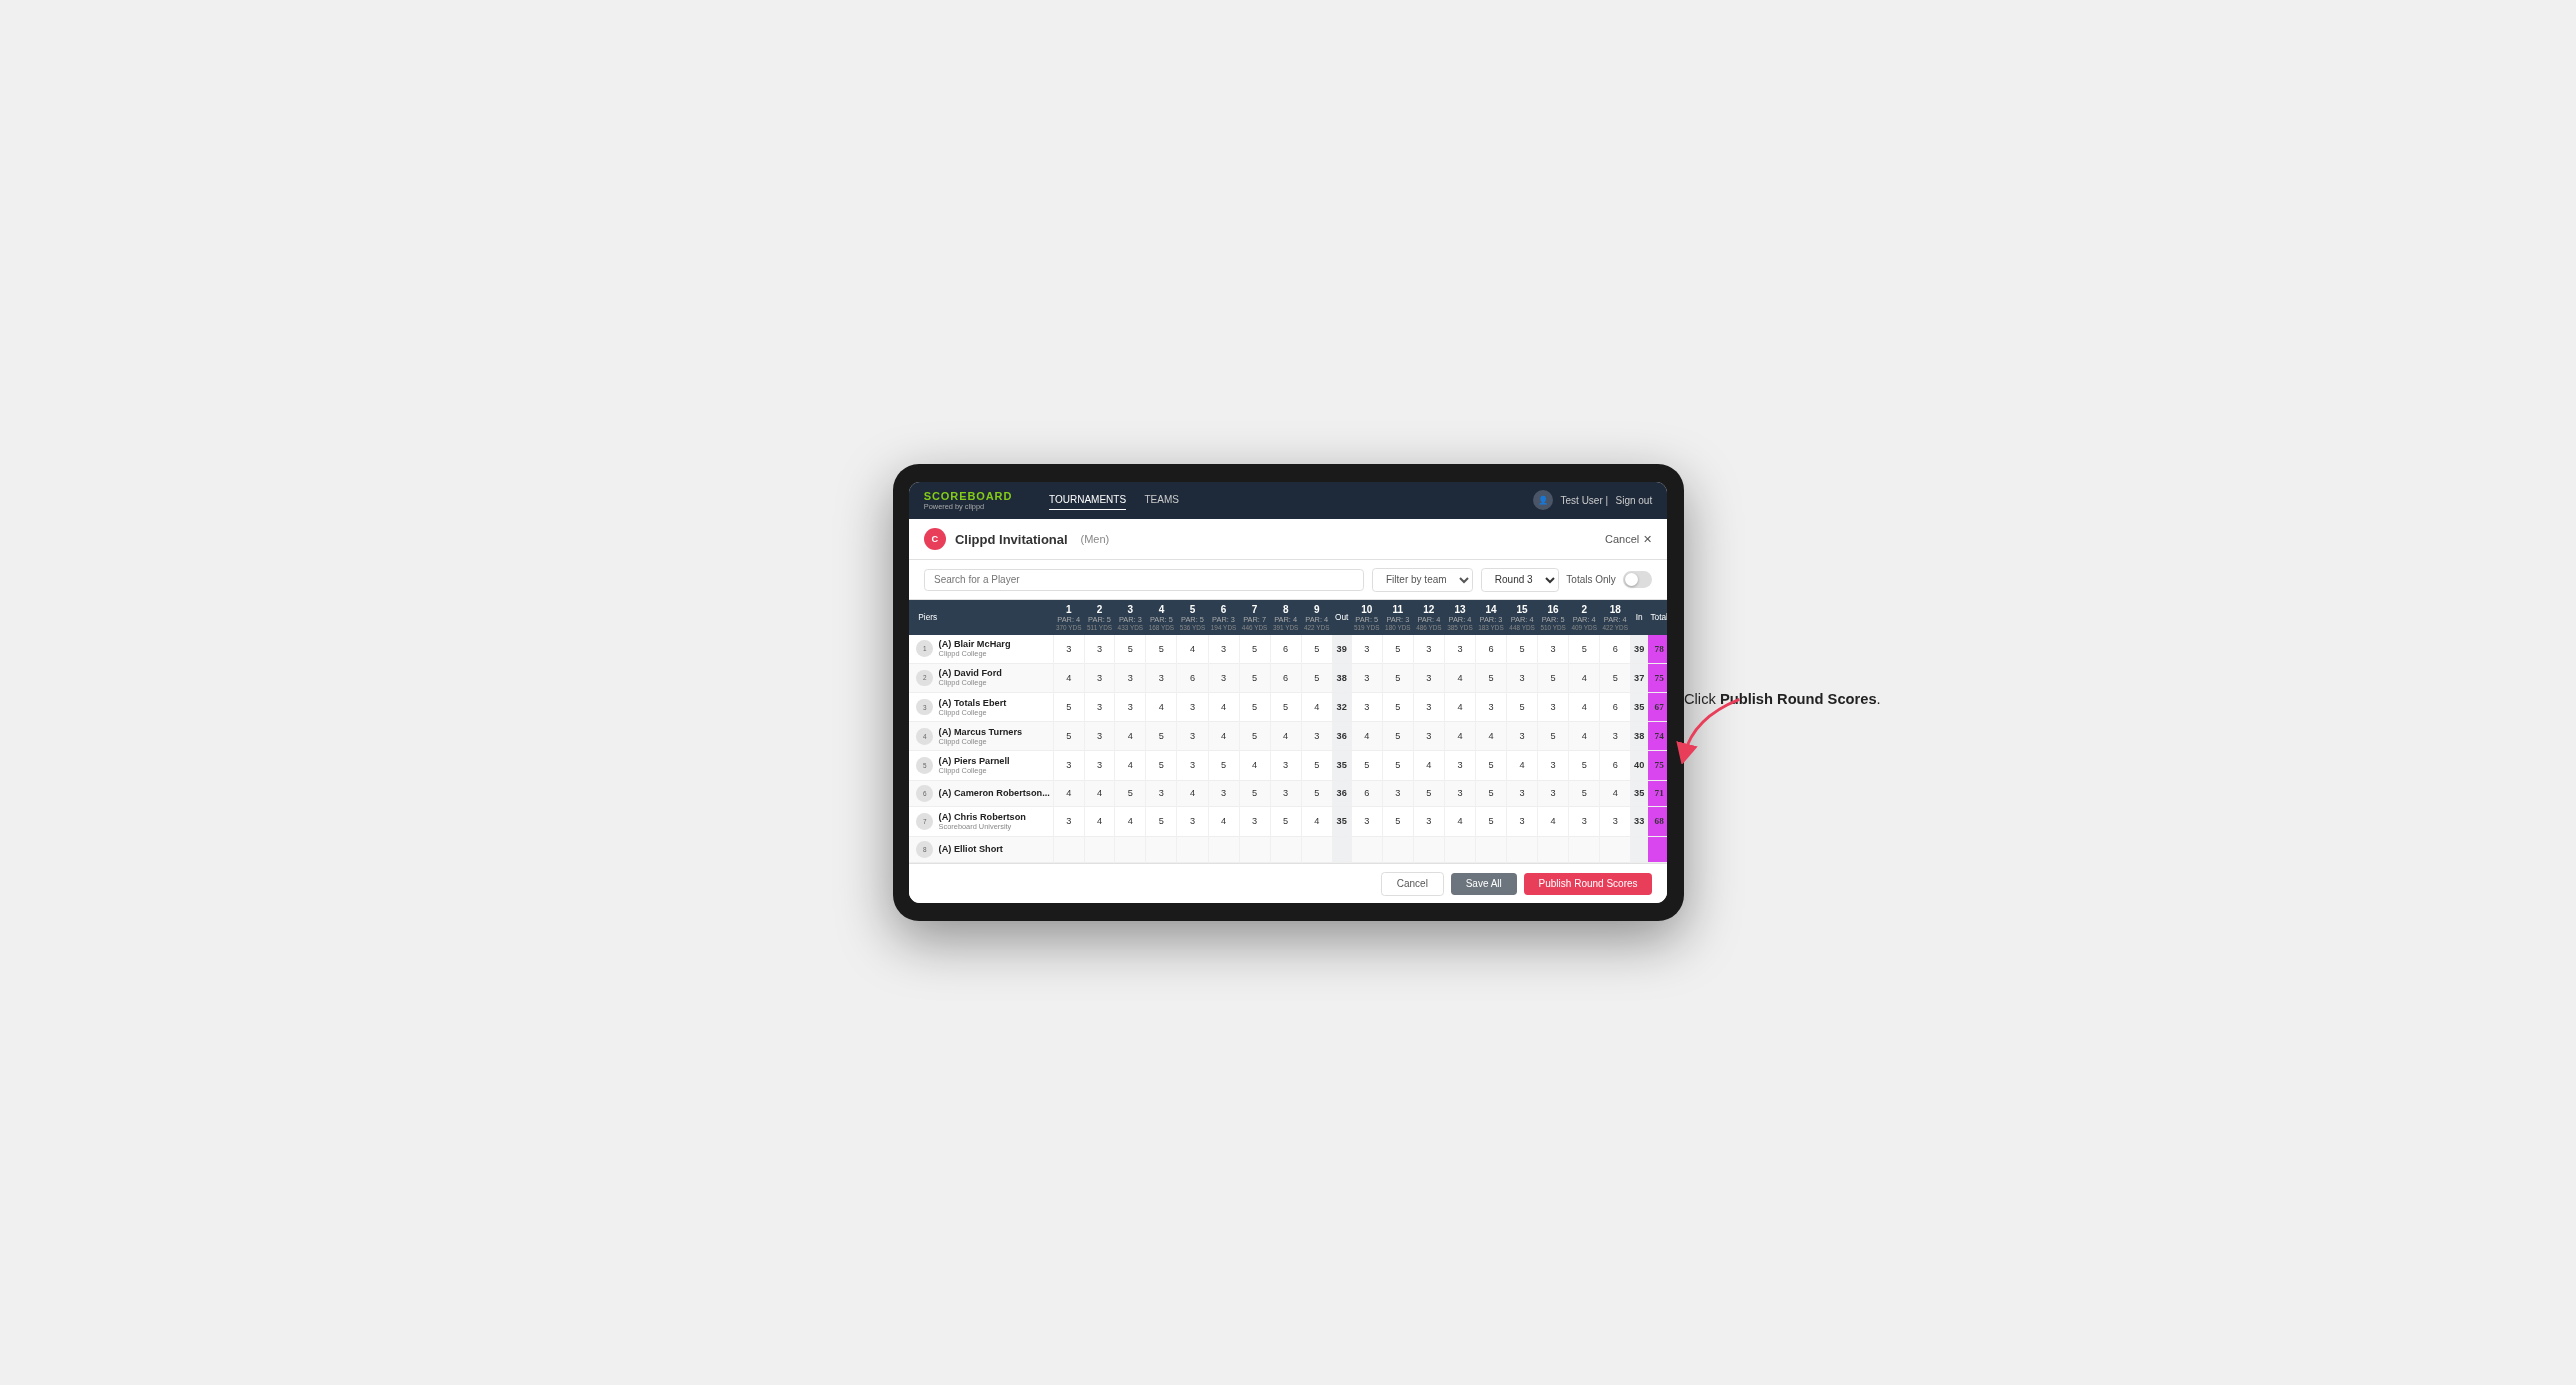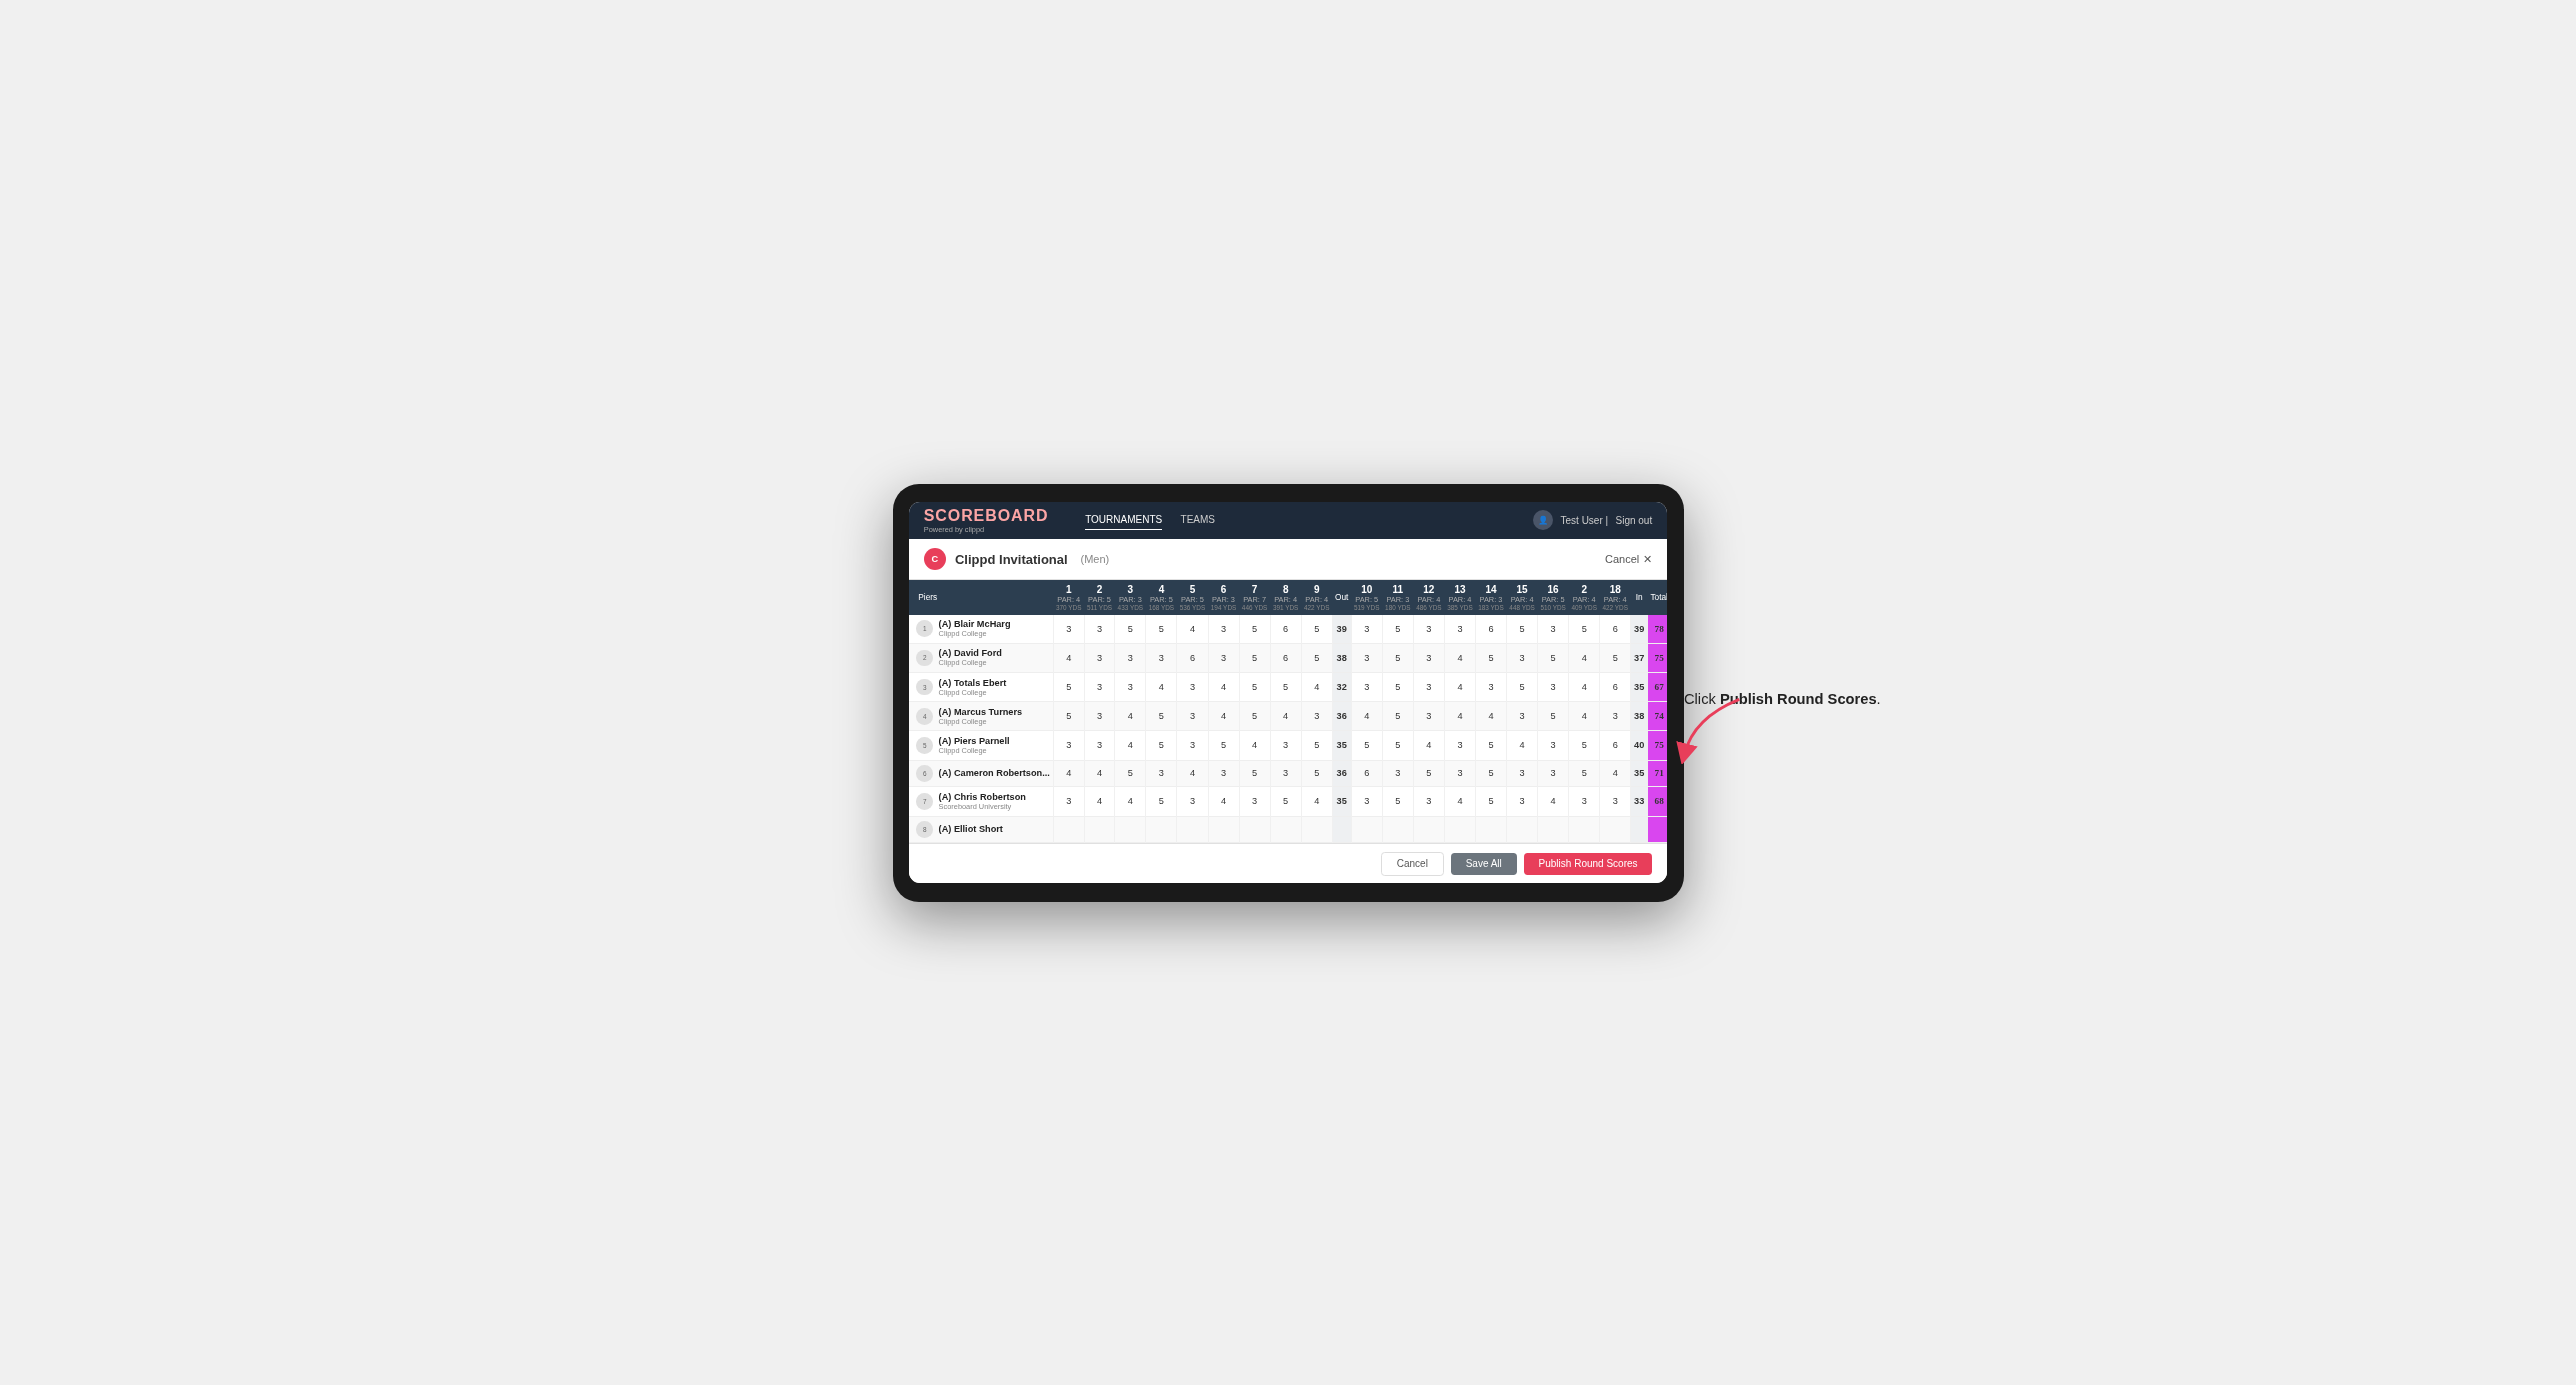--- a/index.html
+++ b/index.html
@@ -37,22 +37,22 @@
       align-items: center;
       padding: 0 14.7px;
       height: 37px;
       justify-content: space-between;
     }
     .logo-area {
       display: flex;
       flex-direction: column;
     }
     .logo-text {
-      color: #fca5a5;
-      font-size: 16px;
+      color: #84cc16;
+      font-size: 11px;
       font-weight: 800;
       letter-spacing: 0.9px;
     }
     .logo-sub {
       color: #aaa;
       font-size: 7.4px;
     }
     .nav-links {
       display: flex;
       gap: 18.4px;
@@ -424,20 +424,31 @@
           <span class="tournament-name">Clippd Invitational</span>
           <span class="tournament-gender">(Men)</span>
         </div>
         <div class="cancel-btn">
           <span>Cancel</span>
           <span>✕</span>
         </div>
       </div>
 
 
+      <div class="controls-bar">
+        <input class="search-input" type="text" placeholder="Search for a Player" style="">
+        <select class="filter-select">
+          <option>Filter by team</option>
+        </select>
+        <select class="round-select">
+          <option>Round 3</option>
+        </select>
+        <span class="totals-label">Totals Only</span>
+        <div class="toggle-switch"></div>
+      </div>
 
       <div class="score-table-wrap">
         <table class="score-table">
           <thead>
             <tr>
               <th class="player-col">Piers</th>
               <th>
                   <div class="hole-num">1</div>
                   <div class="hole-par">PAR: 4</div>
                   <div class="hole-yds">370 YDS</div>

